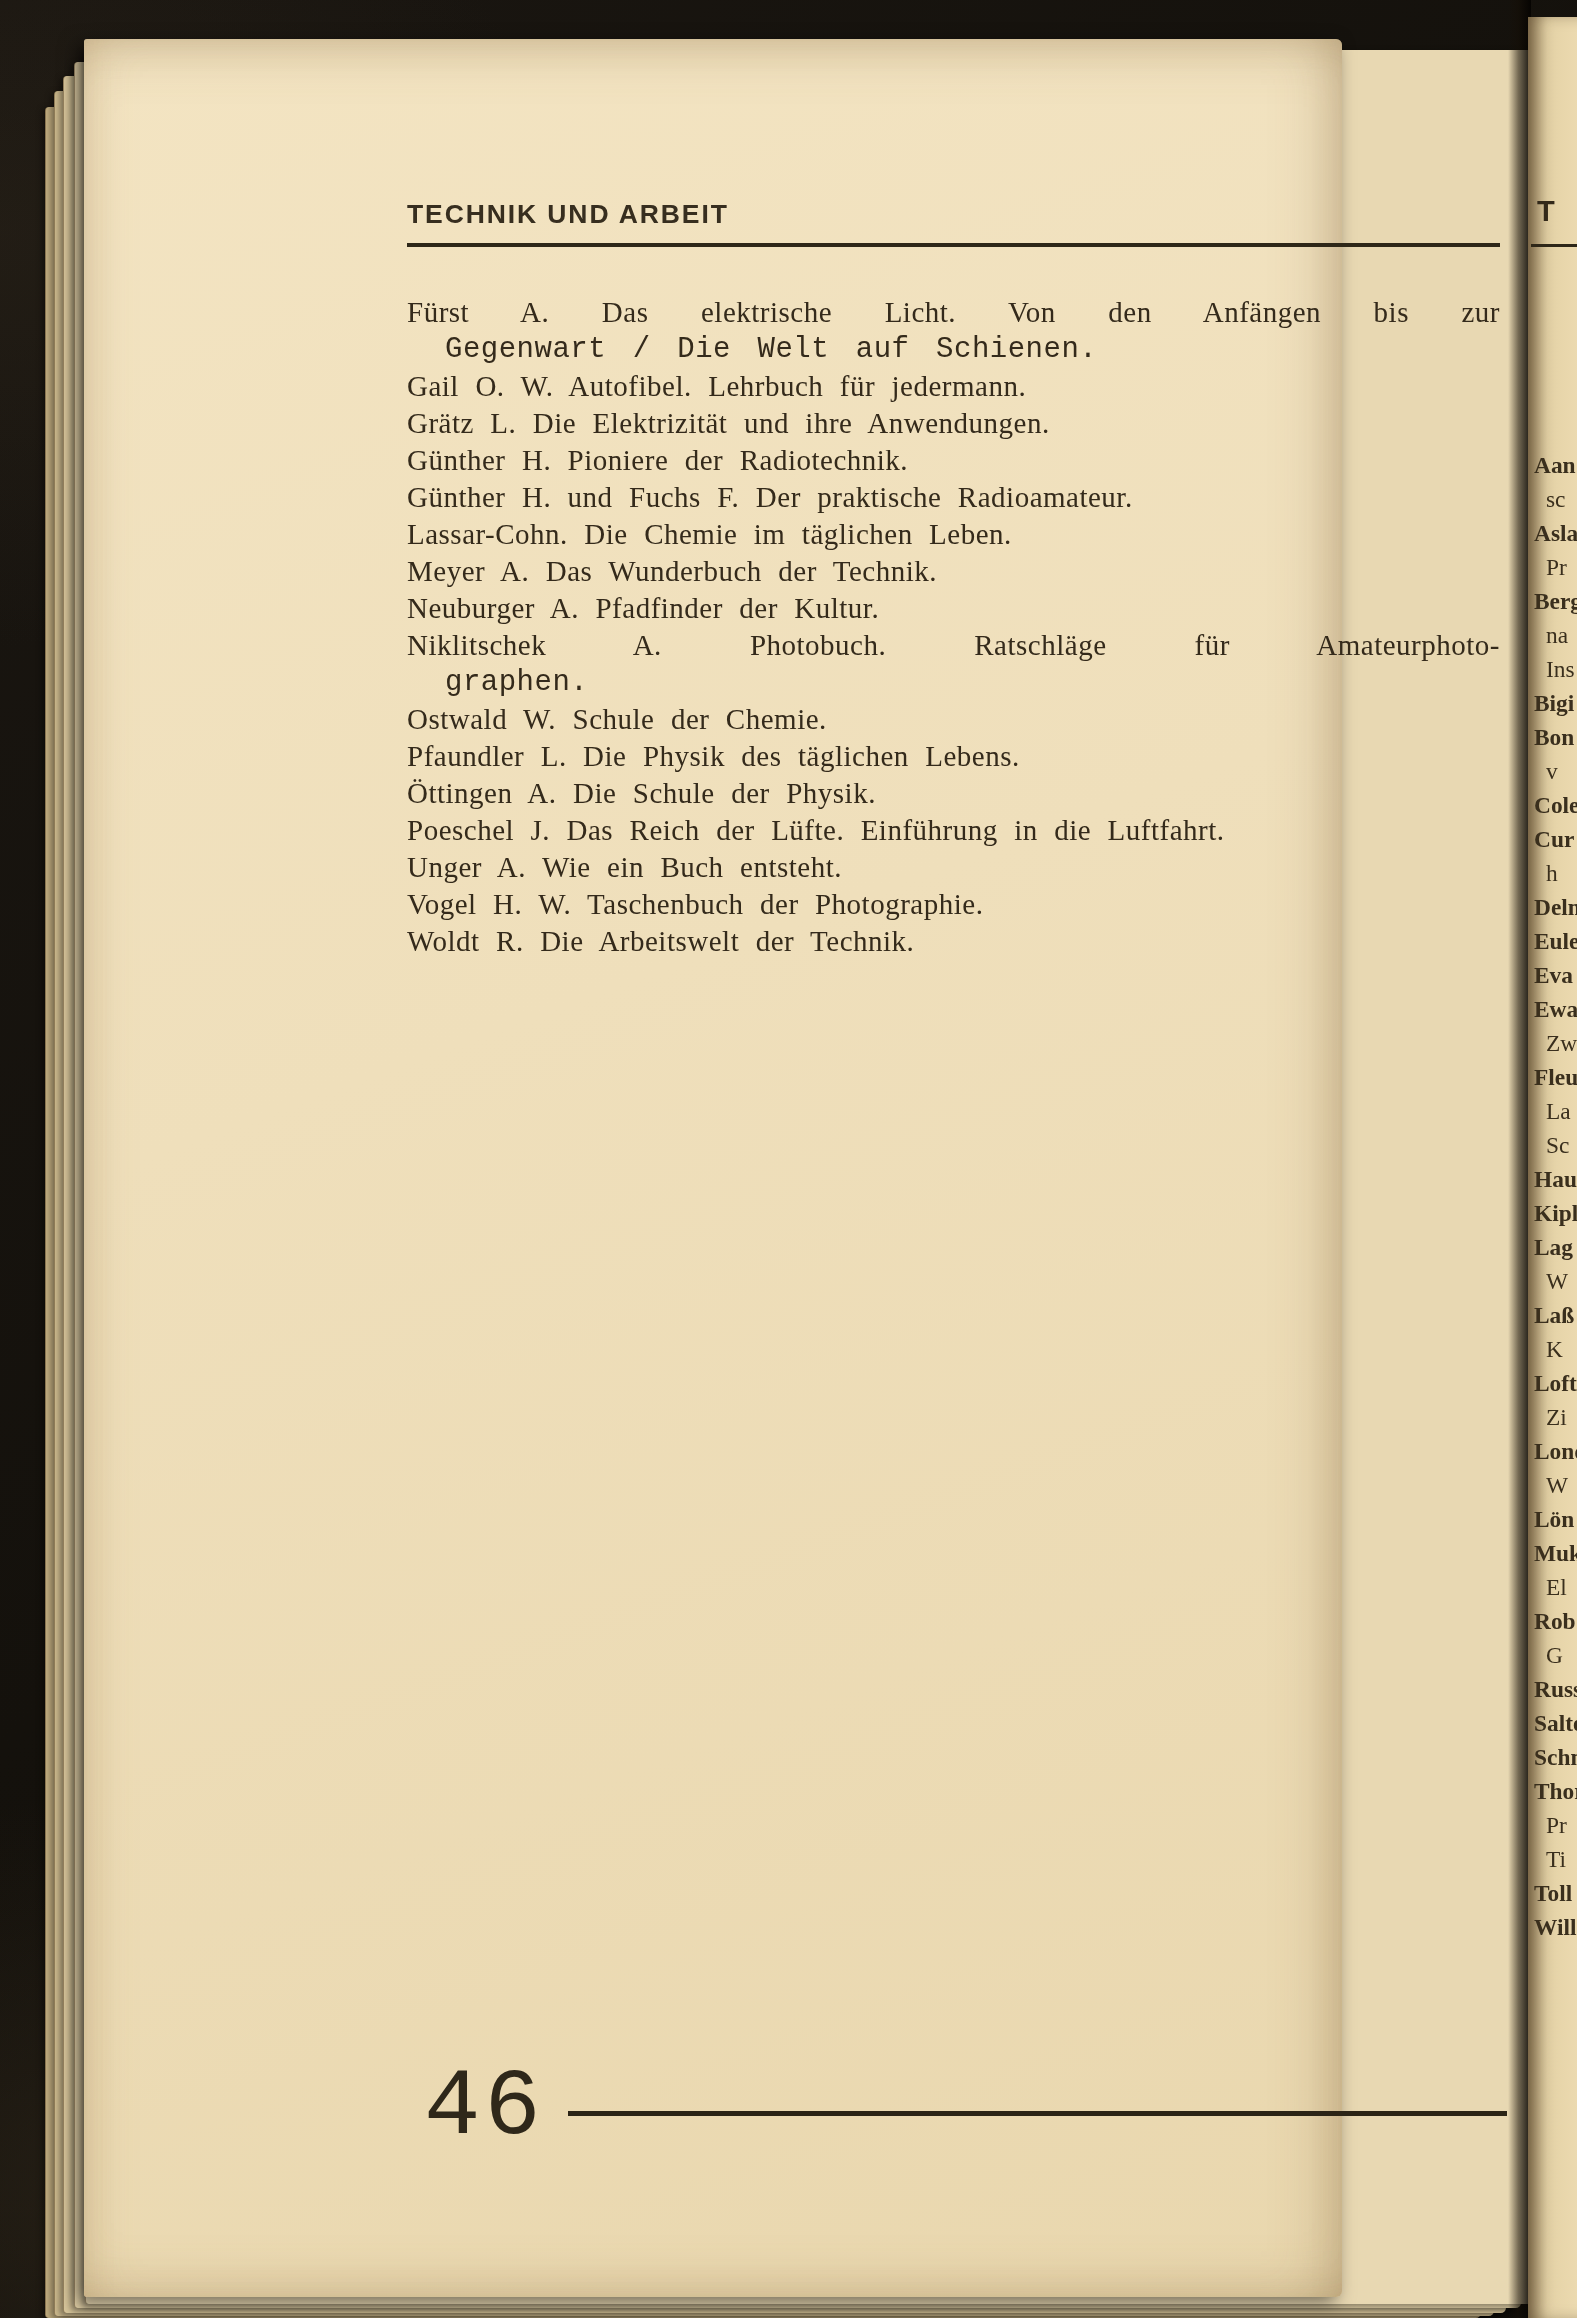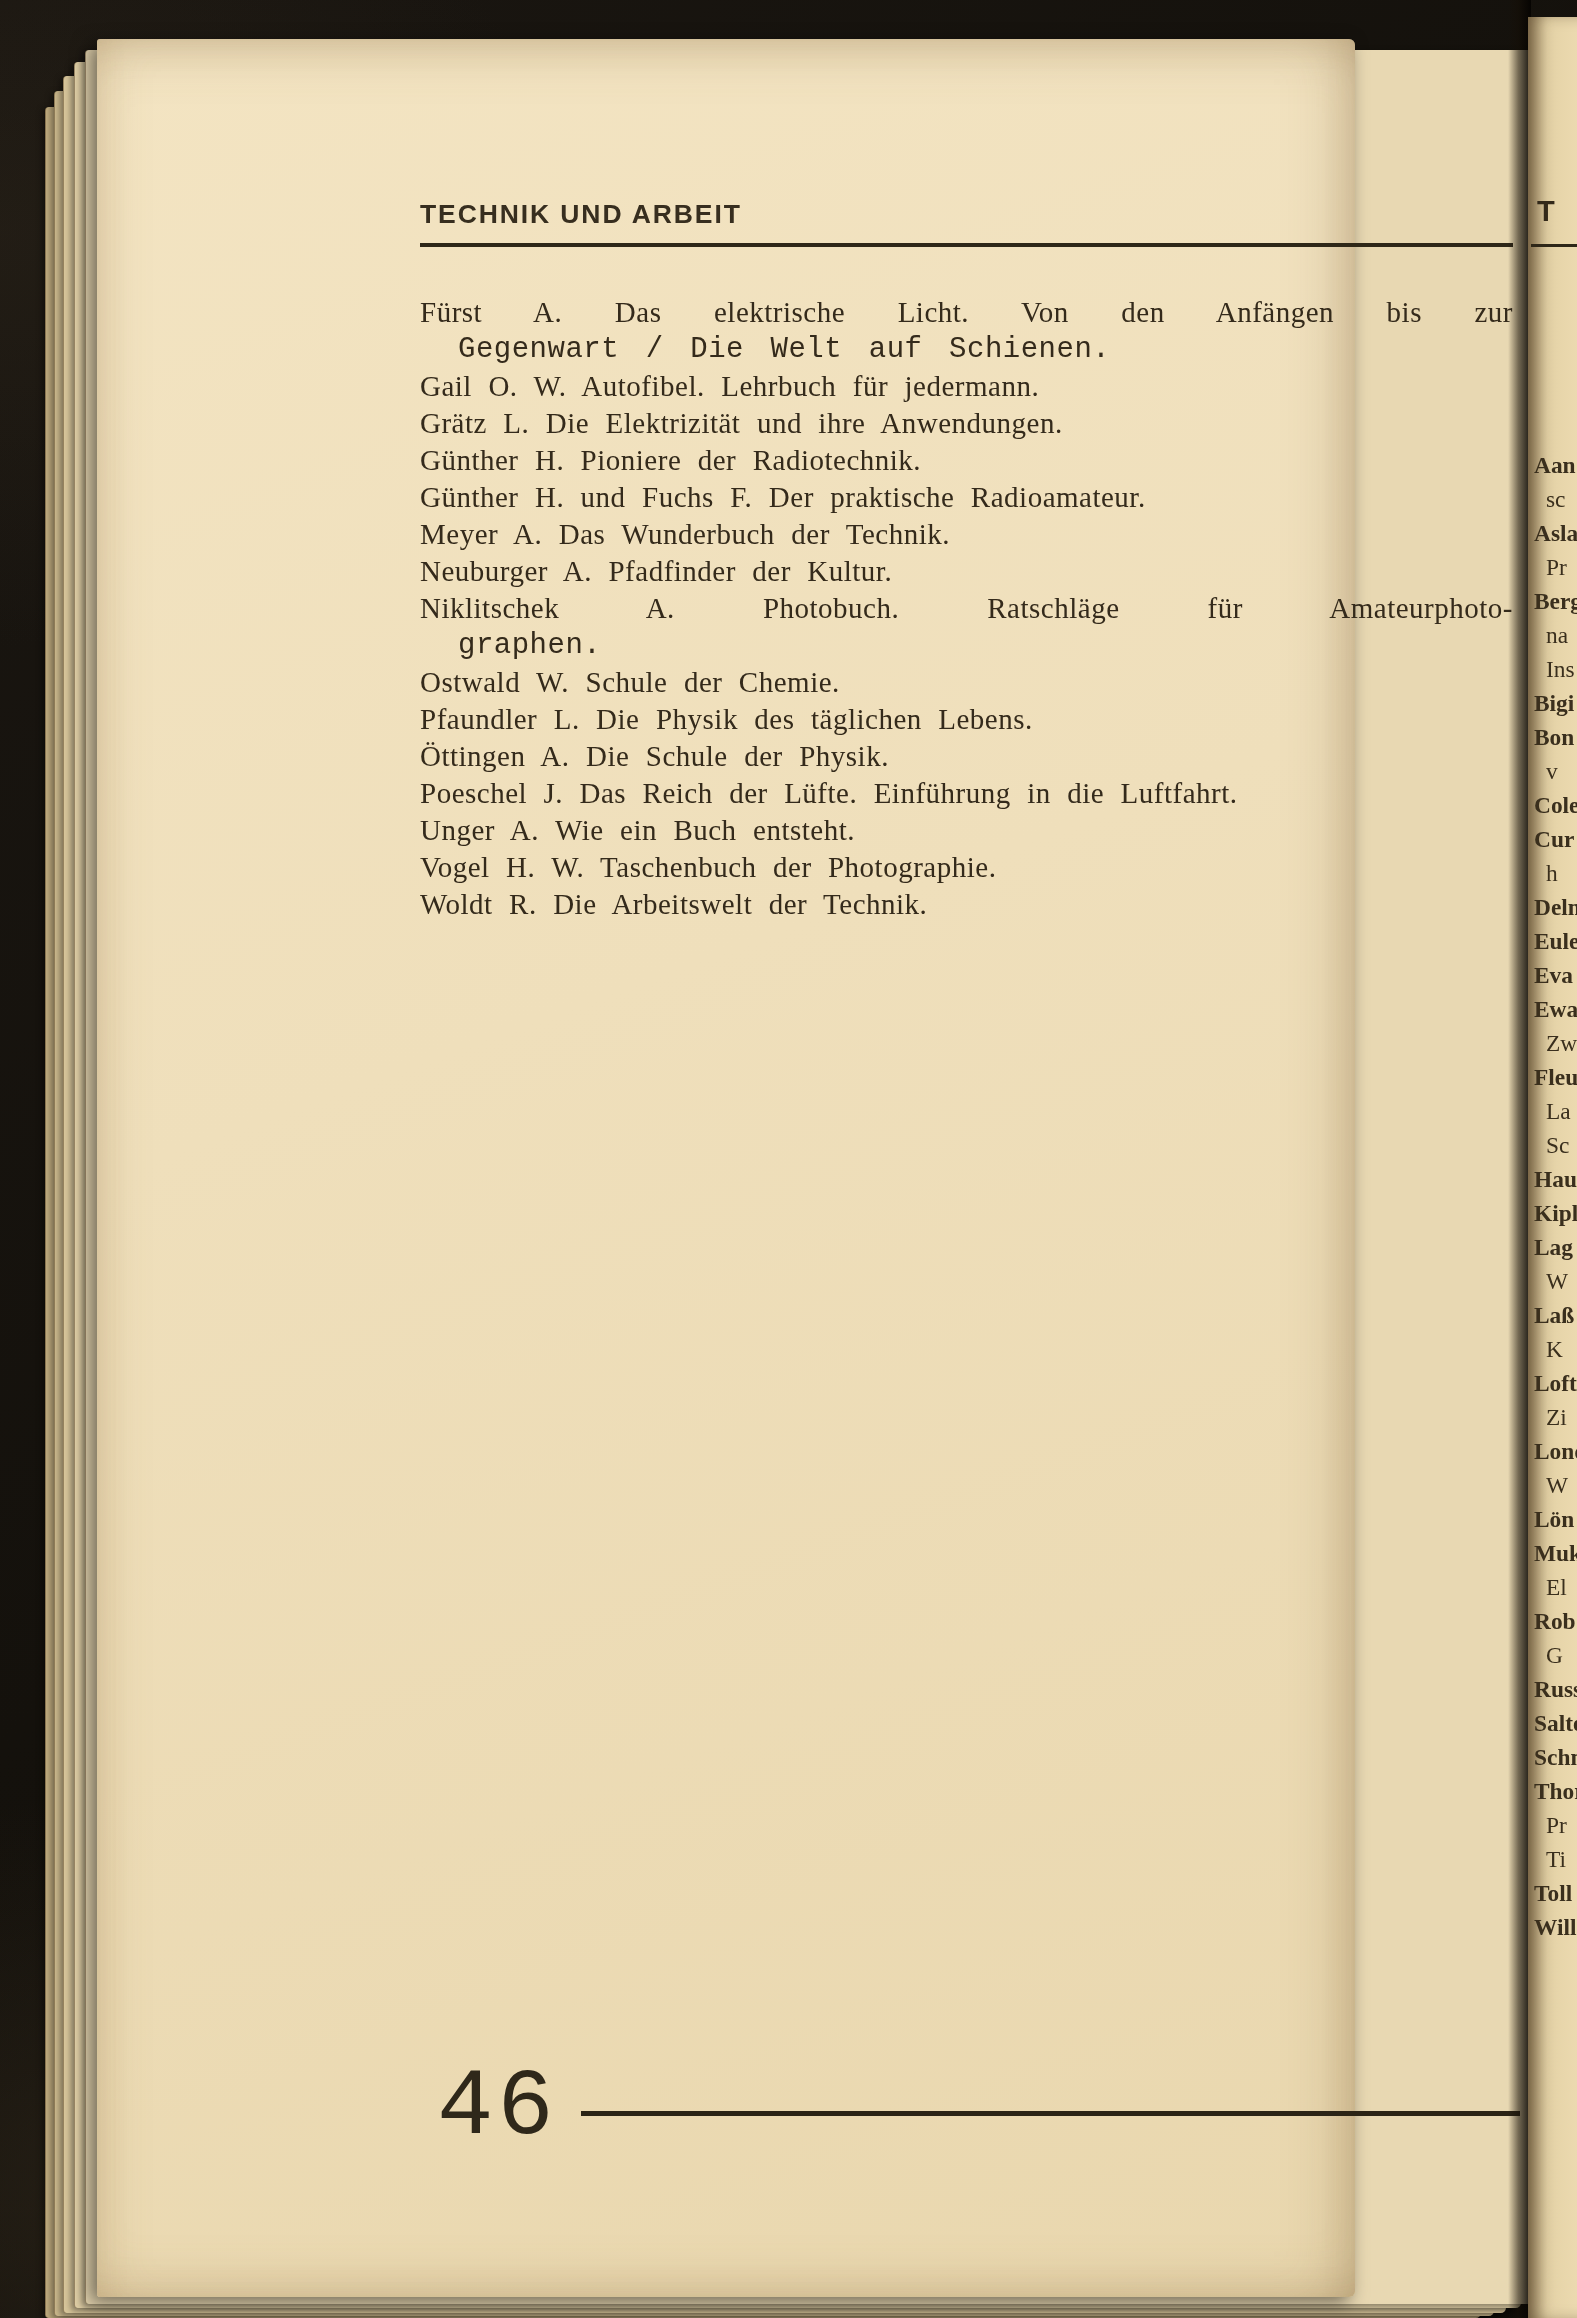--- a/index.html
+++ b/index.html
@@ -22,21 +22,21 @@
   }
   .s1 { left:85px; top:50px;  width:1451px; height:2254px; background:#e8d8b2; }
   .s2 { left:74px;  top:62px;  width:1447px; height:2246px; background:#e0cfa6; }
   .s3 { left:63px;  top:76px; width:1443px; height:2237px; background:#d7c59a; }
   .s4 { left:54px;  top:91px; width:1440px; height:2225px; background:#ccb98d; }
   .s5 { left:45px;  top:107px; width:1436px; height:2211px; background:#c0ac7f; }
 
   
   .page-main {
     position:absolute;
-    left:97px; top:39px; width:1258px; height:2258px;
+    left:84px; top:39px; width:1258px; height:2258px;
     background:linear-gradient(160deg, #f3e4c2 0%, #efdfbb 42%, #e9d7ae 100%);
     border-radius:3px 6px 6px 3px;
     box-shadow:
       -6.8px 5.3px 18px rgba(0,0,0,0.50),
       inset 26px 0 53px -26px rgba(150,120,70,0.28),
       inset -35px 0 60px -26px rgba(120,90,50,0.34),
       inset 0 35px 60px -33px rgba(140,110,65,0.30),
       inset 0 -35px 60px -33px rgba(140,110,65,0.22);
   }
 
@@ -123,20 +123,23 @@
         <div class="line"><span class="b">Gail O. W.</span><span> Autofibel. Lehrbuch für jedermann.</span></div>
       </div>
       <div class="entry">
         <div class="line"><span class="b">Grätz L.</span><span> Die Elektrizität und ihre Anwendungen.</span></div>
       </div>
       <div class="entry">
         <div class="line"><span class="b">Günther H.</span><span> Pioniere der Radiotechnik.</span></div>
       </div>
       <div class="entry">
         <div class="line"><span class="b">Günther H.</span><span> und </span><span class="b">Fuchs F.</span><span> Der praktische Radioamateur.</span></div>
+      </div>
+      <div class="entry">
+        <div class="line"><span class="b">Lassar-Cohn.</span><span> Die Chemie im täglichen Leben.</span></div>
       </div>
       <div class="entry">
         <div class="line"><span class="b">Meyer A.</span><span> Das Wunderbuch der Technik.</span></div>
       </div>
       <div class="entry">
         <div class="line"><span class="b">Neuburger A.</span><span> Pfadfinder der Kultur.</span></div>
       </div>
       <div class="entry">
         <div class="line just"><span class="b">Niklitschek A.</span><span> Photobuch. Ratschläge für Amateurphoto-</span></div>
         <div class="line cont"><span>graphen.</span></div>

